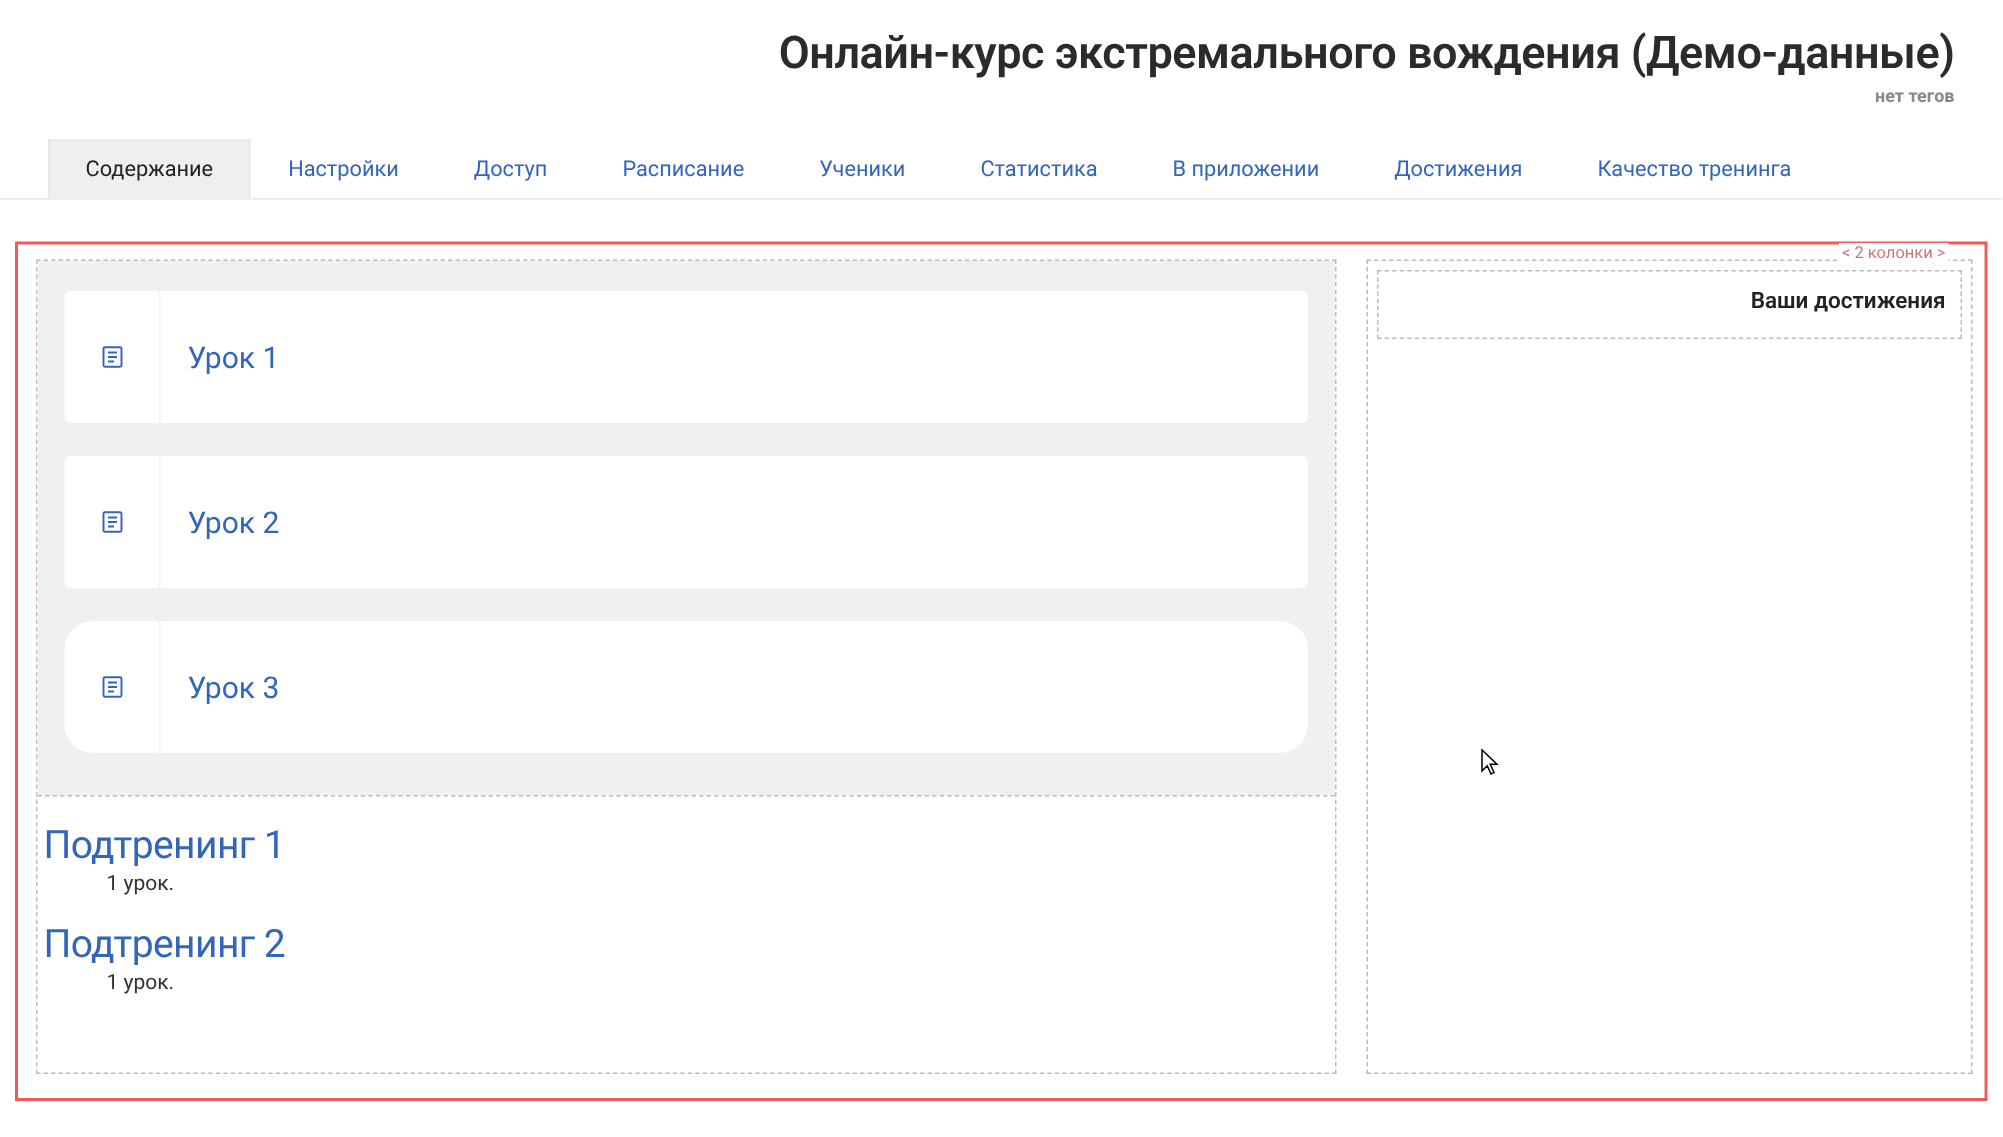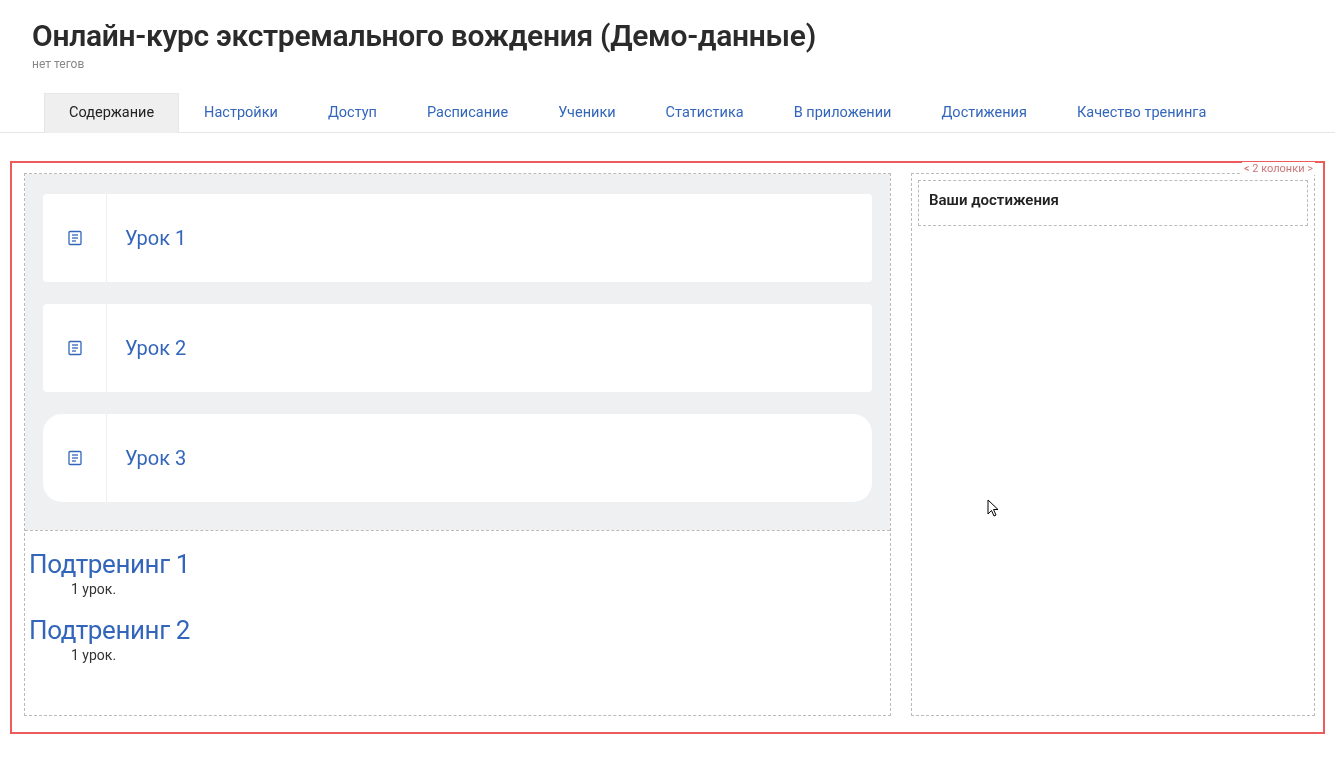--- a/index.html
+++ b/index.html
@@ -2,37 +2,38 @@
 <html><head>
   <meta charset="utf-8">
   <style>
     * { box-sizing: border-box; margin: 0; padding: 0; }
     body {
       font-family: -apple-system, BlinkMacSystemFont, "Segoe UI", Roboto, sans-serif;
       background: #fff;
       color: #333;
       width: 1335px;
     }
-    .header { padding: 18px 32px 4px; }
+    .header { padding: 18px 32px 4px; text-align: right; }
     .page-title {
       font-size: 30px;
       font-weight: 600;
       color: #2b2b2b;
       letter-spacing: -0.3px;
     }
     .tags {
       font-size: 12px;
       color: #888;
       margin-top: 4px;
+      font-weight: bold;
     }
     .tabs {
       display: flex;
       margin-top: 18px;
       border-bottom: 1px solid #e6e6e6;
-      padding-left: 44px;
+      padding-left: 32px;
       gap: 0;
     }
     .tab {
       padding: 10px 24px;
       font-size: 14.5px;
       color: #3366bb;
       cursor: pointer;
       border: 1px solid transparent;
     }
     .tab.active {
@@ -44,21 +45,21 @@
     }
     .content-wrapper {
       margin: 28px 10px 10px 10px;
       border: 2px solid #ed5b5b;
       padding: 10px 8px 16px 12px;
       position: relative;
     }
     .columns-badge {
       position: absolute;
       top: -1px;
-      right: 8px;
+      right: 24px;
       font-size: 11px;
       color: #c77;
       background: #fff;
       padding: 0 2px;
     }
     .columns-layout {
       display: flex;
       gap: 20px;
     }
     .main-col {
@@ -111,20 +112,21 @@
       margin-left: 42px;
     }
     .side-col {
       width: 404px;
       border: 1px dashed #bbb;
     }
     .achievements-box {
       margin: 6px 6px 0 6px;
       border: 1px dashed #bbb;
       padding: 10px 10px 16px;
+      text-align: right;
     }
     .achievements-title {
       font-size: 15px;
       font-weight: 600;
       color: #222;
     }
     .cursor-pointer {
       position: absolute;
       left: 975px;
       top: 336px;

